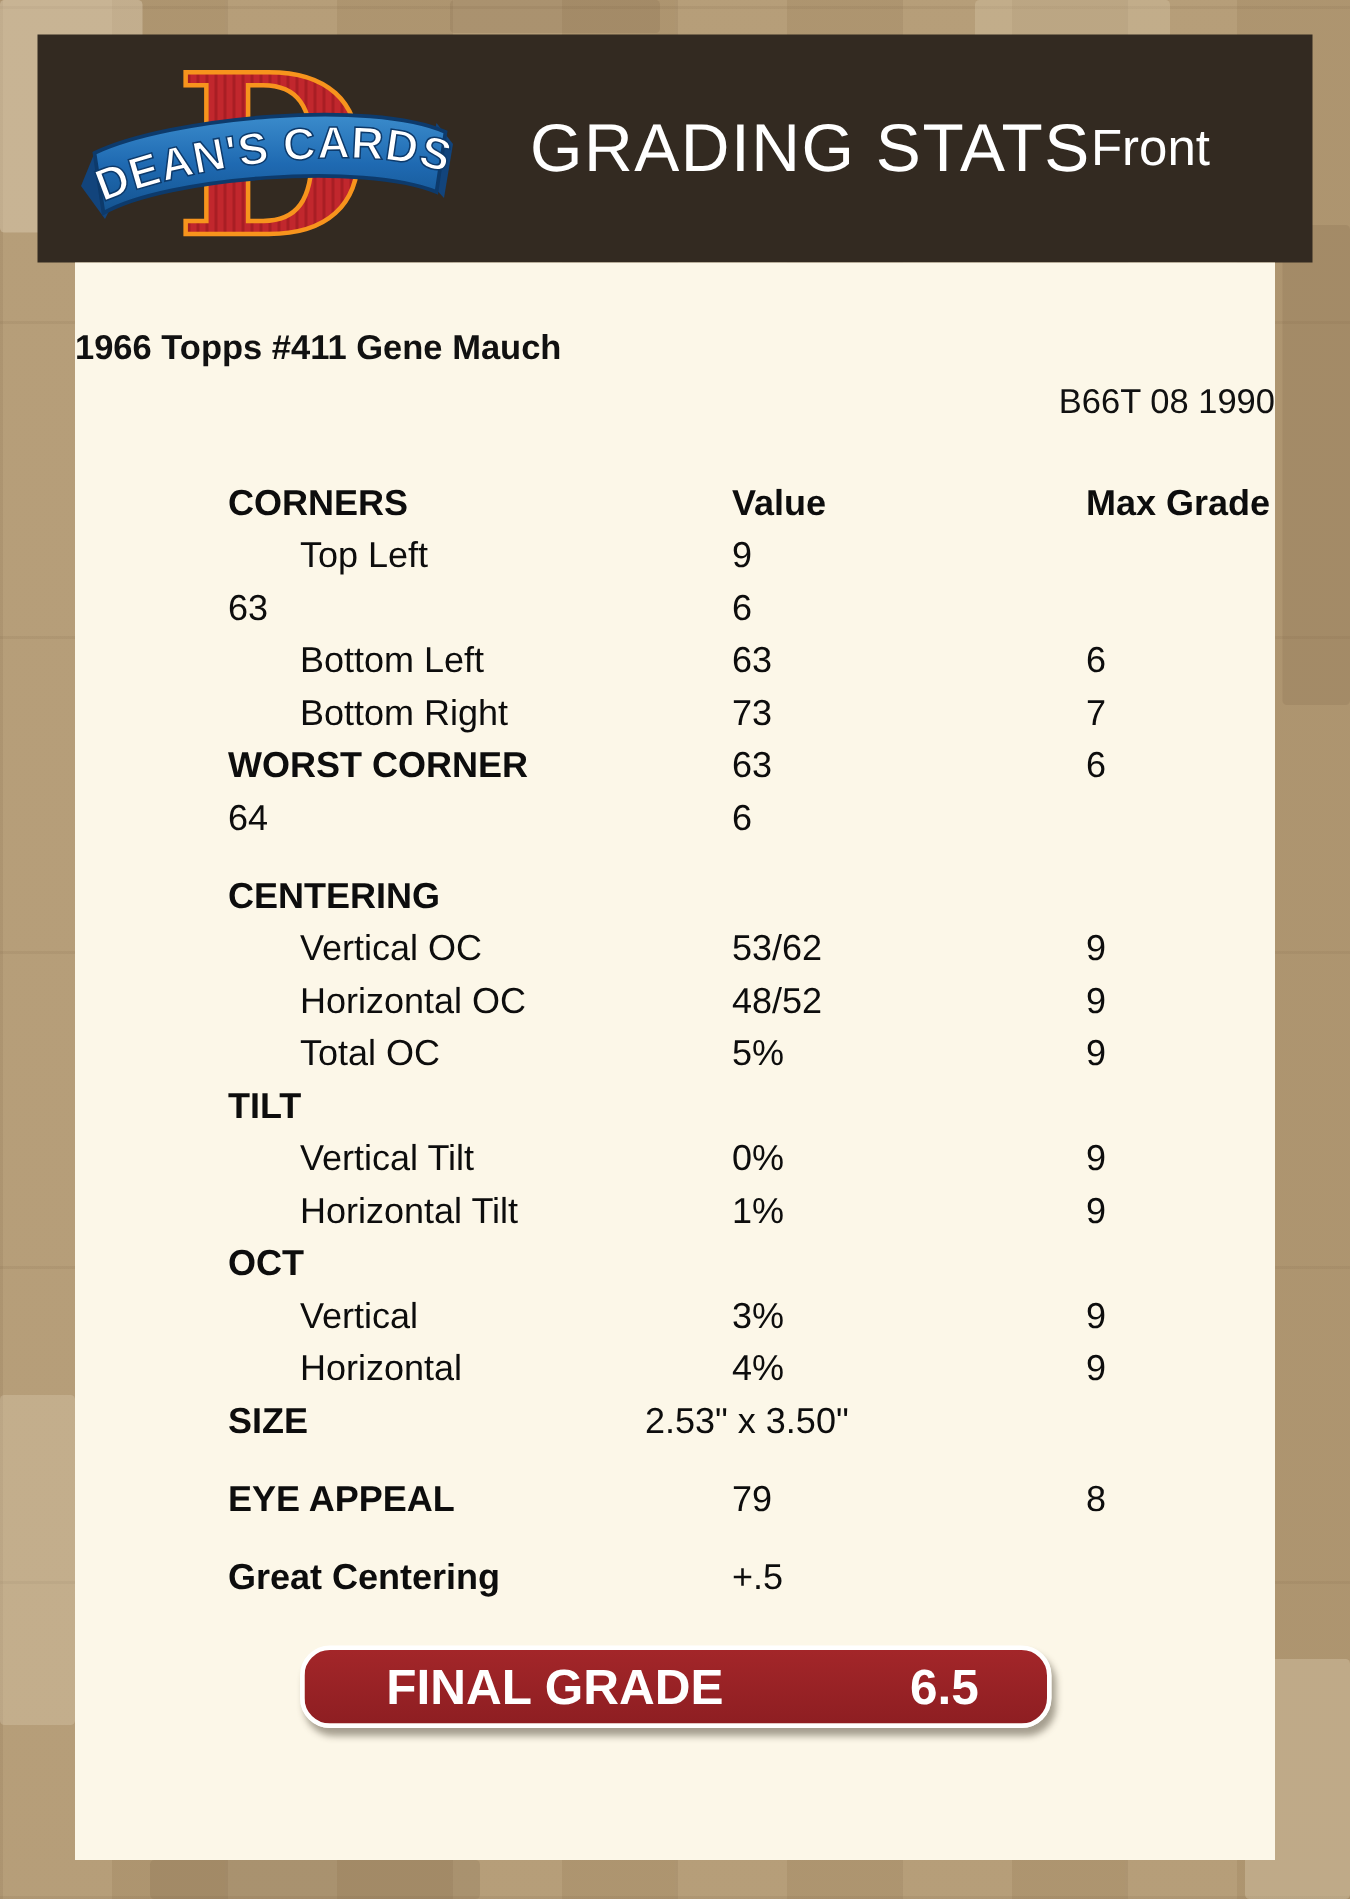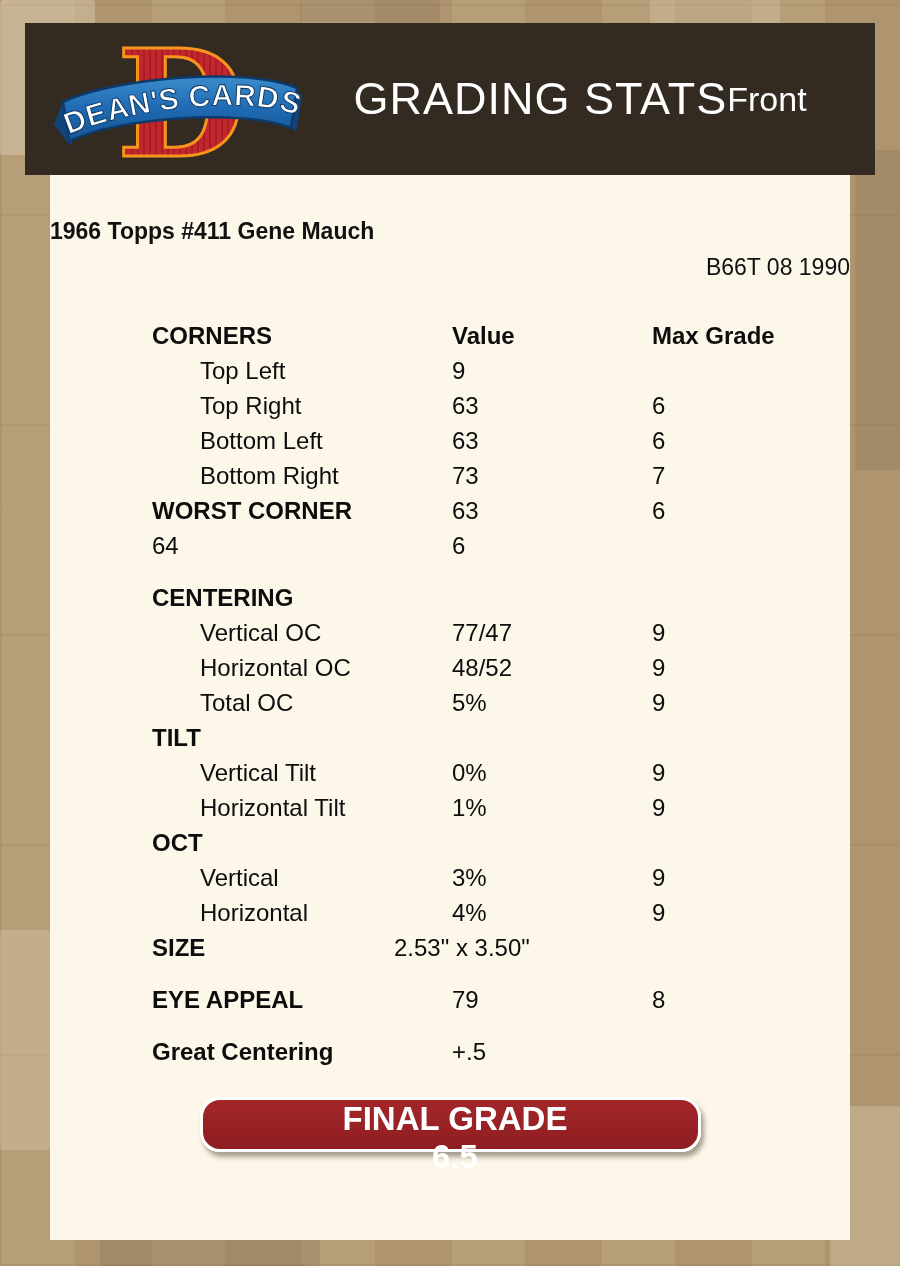--- a/index.html
+++ b/index.html
@@ -45,42 +45,41 @@
     font-size:23px;font-weight:bold;line-height:36px;color:#111;
   }
   .card-serial{text-align:right;font-size:23px;line-height:36px;color:#111;}
 
   .stats-table{margin-top:33px;}
   .row{
     display:grid;
     grid-template-columns:300px 200px 150px;
     padding-left:102px;
     height:35px;line-height:35px;
-    font-size:24px;color:#0d0d0d;
+    font-size:24px;color:#0d0d0d;gap:36px;
   }
   .row.gap{margin-top:17px;}
   .row.bold .cell{font-weight:bold;}
   .cell.label.bold{font-weight:bold;}
   .cell.label.indent{padding-left:48px;}
   .cell.value,.cell.max{text-align:left;}
   .cell.value.shift{position:relative;left:-58px;}
 
   .final-grade{
     margin:28px auto 0 auto;
     width:501px;height:55px;
     box-sizing:border-box;
     background:linear-gradient(#a32629,#8e1e22);
     border:3px solid #ffffff;
     border-radius:20px;
     box-shadow:3px 5px 5px rgba(60,50,35,0.45);
     display:flex;align-items:center;justify-content:space-between;
     padding:0 45px 0 55px;
     color:#ffffff;font-size:33px;font-weight:bold;
     cursor:pointer;
-    flex-direction:column;
   }
 </style>
 </head>
 <body>
 
 <div class="page">
 
   <div>
     <div class="patch p1"></div>
     <div class="patch p2"></div>
@@ -131,21 +130,20 @@
     <div class="cell value">Value</div>
     <div class="cell max">Max Grade</div>
   </div>
 
   <div class="row">
     <div class="cell label indent">Top Left</div>
     <div class="cell max">9</div>
   </div>
 
   <div class="row">
-    <div class="cell label indent">Top Right</div>
     <div class="cell value">63</div>
     <div class="cell max">6</div>
   </div>
 
   <div class="row">
     <div class="cell label indent">Bottom Left</div>
     <div class="cell value">63</div>
     <div class="cell max">6</div>
   </div>
 
@@ -167,21 +165,21 @@
   </div>
 
   <div class="row gap">
     <div class="cell label bold">CENTERING</div>
     <div class="cell value"></div>
     <div class="cell max"></div>
   </div>
 
   <div class="row">
     <div class="cell label indent">Vertical OC</div>
-    <div class="cell value">77/47</div>
+    <div class="cell value">53/62</div>
     <div class="cell max">9</div>
   </div>
 
   <div class="row">
     <div class="cell label indent">Horizontal OC</div>
     <div class="cell value">48/52</div>
     <div class="cell max">9</div>
   </div>
 
   <div class="row">

